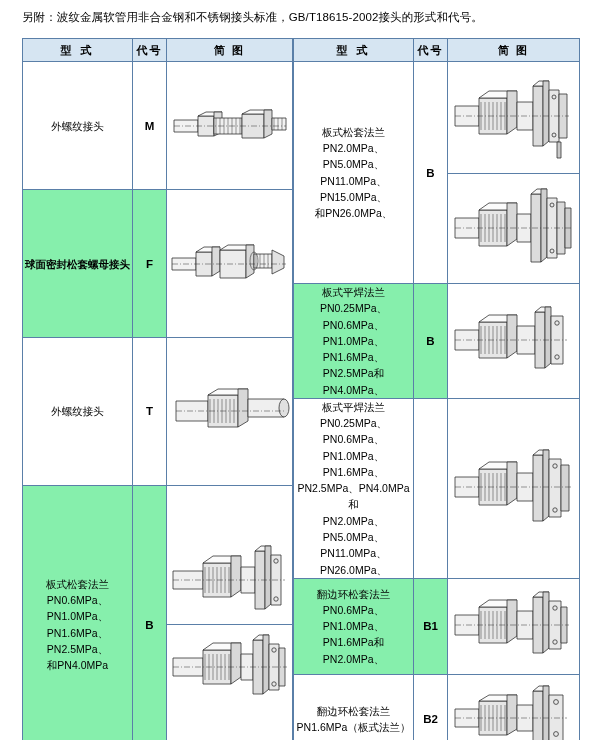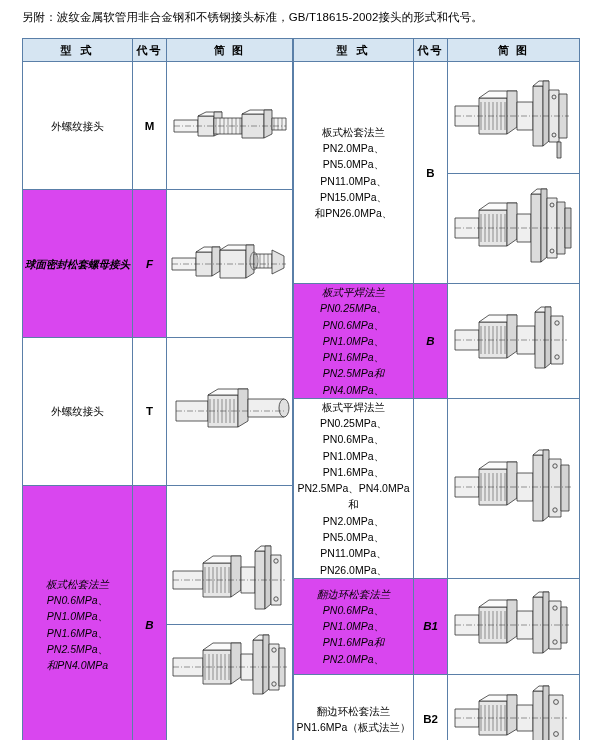--- a/index.html
+++ b/index.html
@@ -84,22 +84,21 @@
   }
   td.code {
     font-size: 11.5px;
     font-weight: bold;
   }
   td.pic {
     padding: 0;
     background: #fff;
   }
   .tint {
-    background: #d946ef;
-    font-style: italic;
+    background: #86efac;
   }
   .bold-name {
     font-weight: bold;
   }
   .fig {
     display: block;
     margin: 0 auto;
   }
 </style>
 </head>

